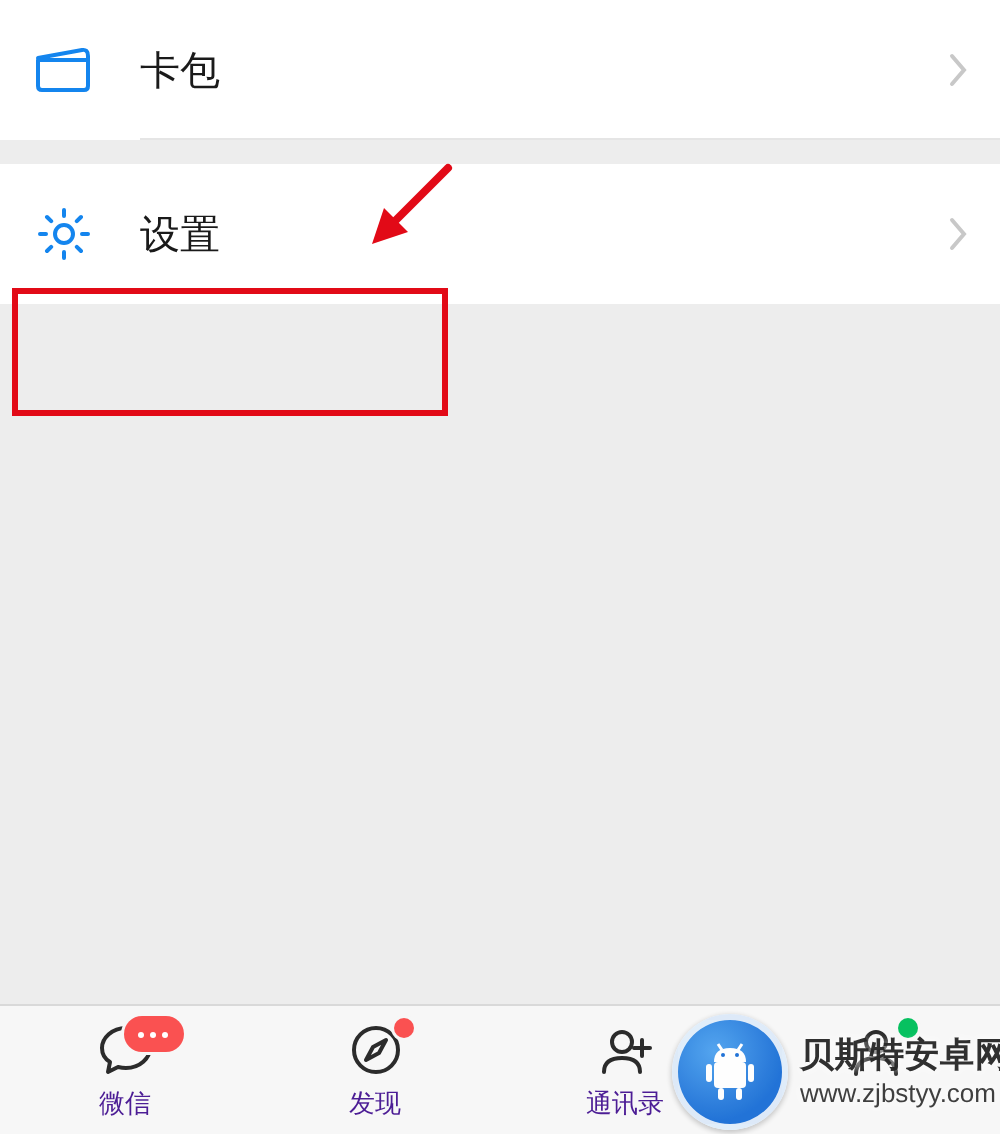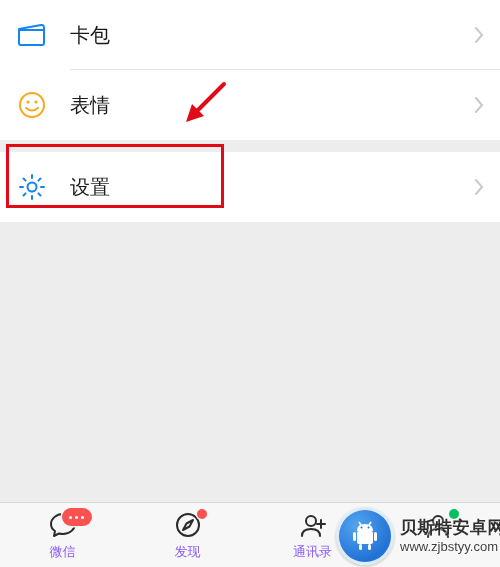--- a/index.html
+++ b/index.html
@@ -85,21 +85,21 @@
       align-items: flex-start;
       padding-top: 8px;
     }
     .tab {
       flex: 1;
       display: flex;
       flex-direction: column;
       align-items: center;
       justify-content: flex-start;
       position: relative;
-      color: #8b5cf6;
+      color: #4c1d95;
       font-size: 13px;
     }
     .tab .tab-icon {
       height: 28px;
       display: flex;
       align-items: center;
       justify-content: center;
       position: relative;
     }
     .tab-label { margin-top: 4px; }
@@ -169,36 +169,20 @@
       </svg>
     </span>
     <span class="label">卡包</span>
     <span class="chevron">
       <svg width="10" height="18" viewBox="0 0 10 18">
           <path d="M2 2 L8 9 L2 16" fill="none" stroke="#c8c8c8" stroke-width="2" stroke-linecap="round"></path>
         </svg>
     </span>
   </div>
 
-  <div class="list-item">
-    <span class="icon-wrap">
-      <svg width="30" height="30" viewBox="0 0 30 30">
-        <circle cx="15" cy="15" r="12" fill="none" stroke="#f6a81c" stroke-width="2"></circle>
-        <circle cx="11" cy="12" r="1.6" fill="#f6a81c"></circle>
-        <circle cx="19" cy="12" r="1.6" fill="#f6a81c"></circle>
-        <path d="M9 18 Q15 23 21 18" fill="none" stroke="#f6a81c" stroke-width="2" stroke-linecap="round"></path>
-      </svg>
-    </span>
-    <span class="label">表情</span>
-    <span class="chevron">
-      <svg width="10" height="18" viewBox="0 0 10 18">
-          <path d="M2 2 L8 9 L2 16" fill="none" stroke="#c8c8c8" stroke-width="2" stroke-linecap="round"></path>
-        </svg>
-    </span>
-  </div>
 </div>
 
 <div class="gap"></div>
 
 <div class="list-group">
   <div class="list-item">
     <span class="icon-wrap">
       <svg width="30" height="30" viewBox="0 0 30 30">
         <g fill="none" stroke="#1485ee" stroke-width="2">
           <circle cx="15" cy="15" r="4.5"></circle>

